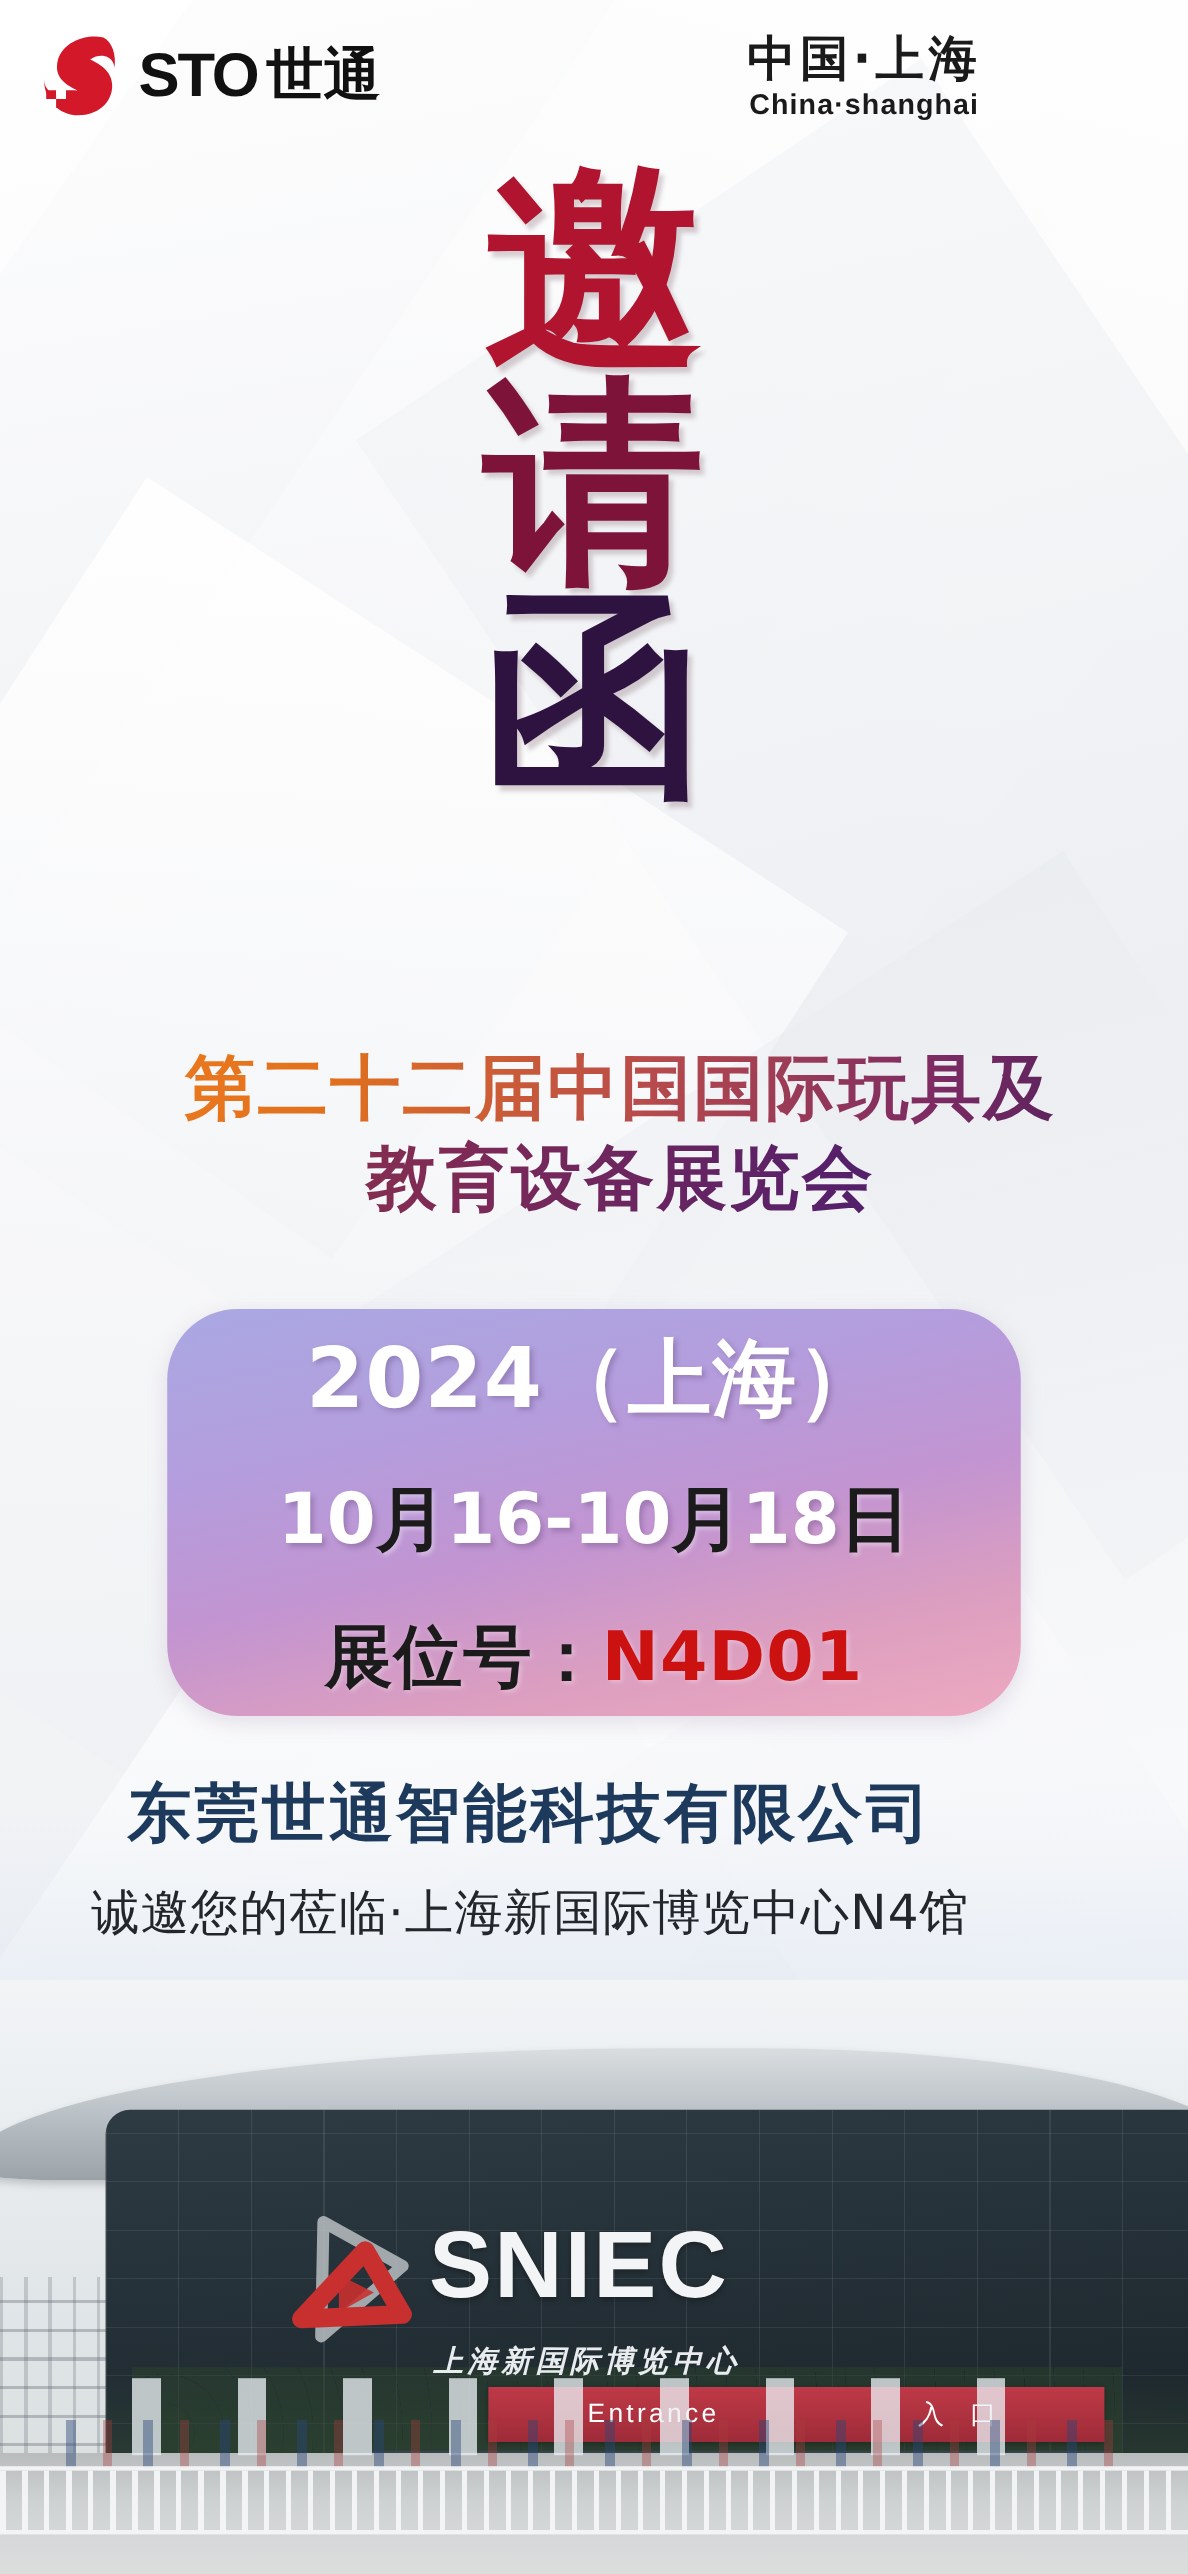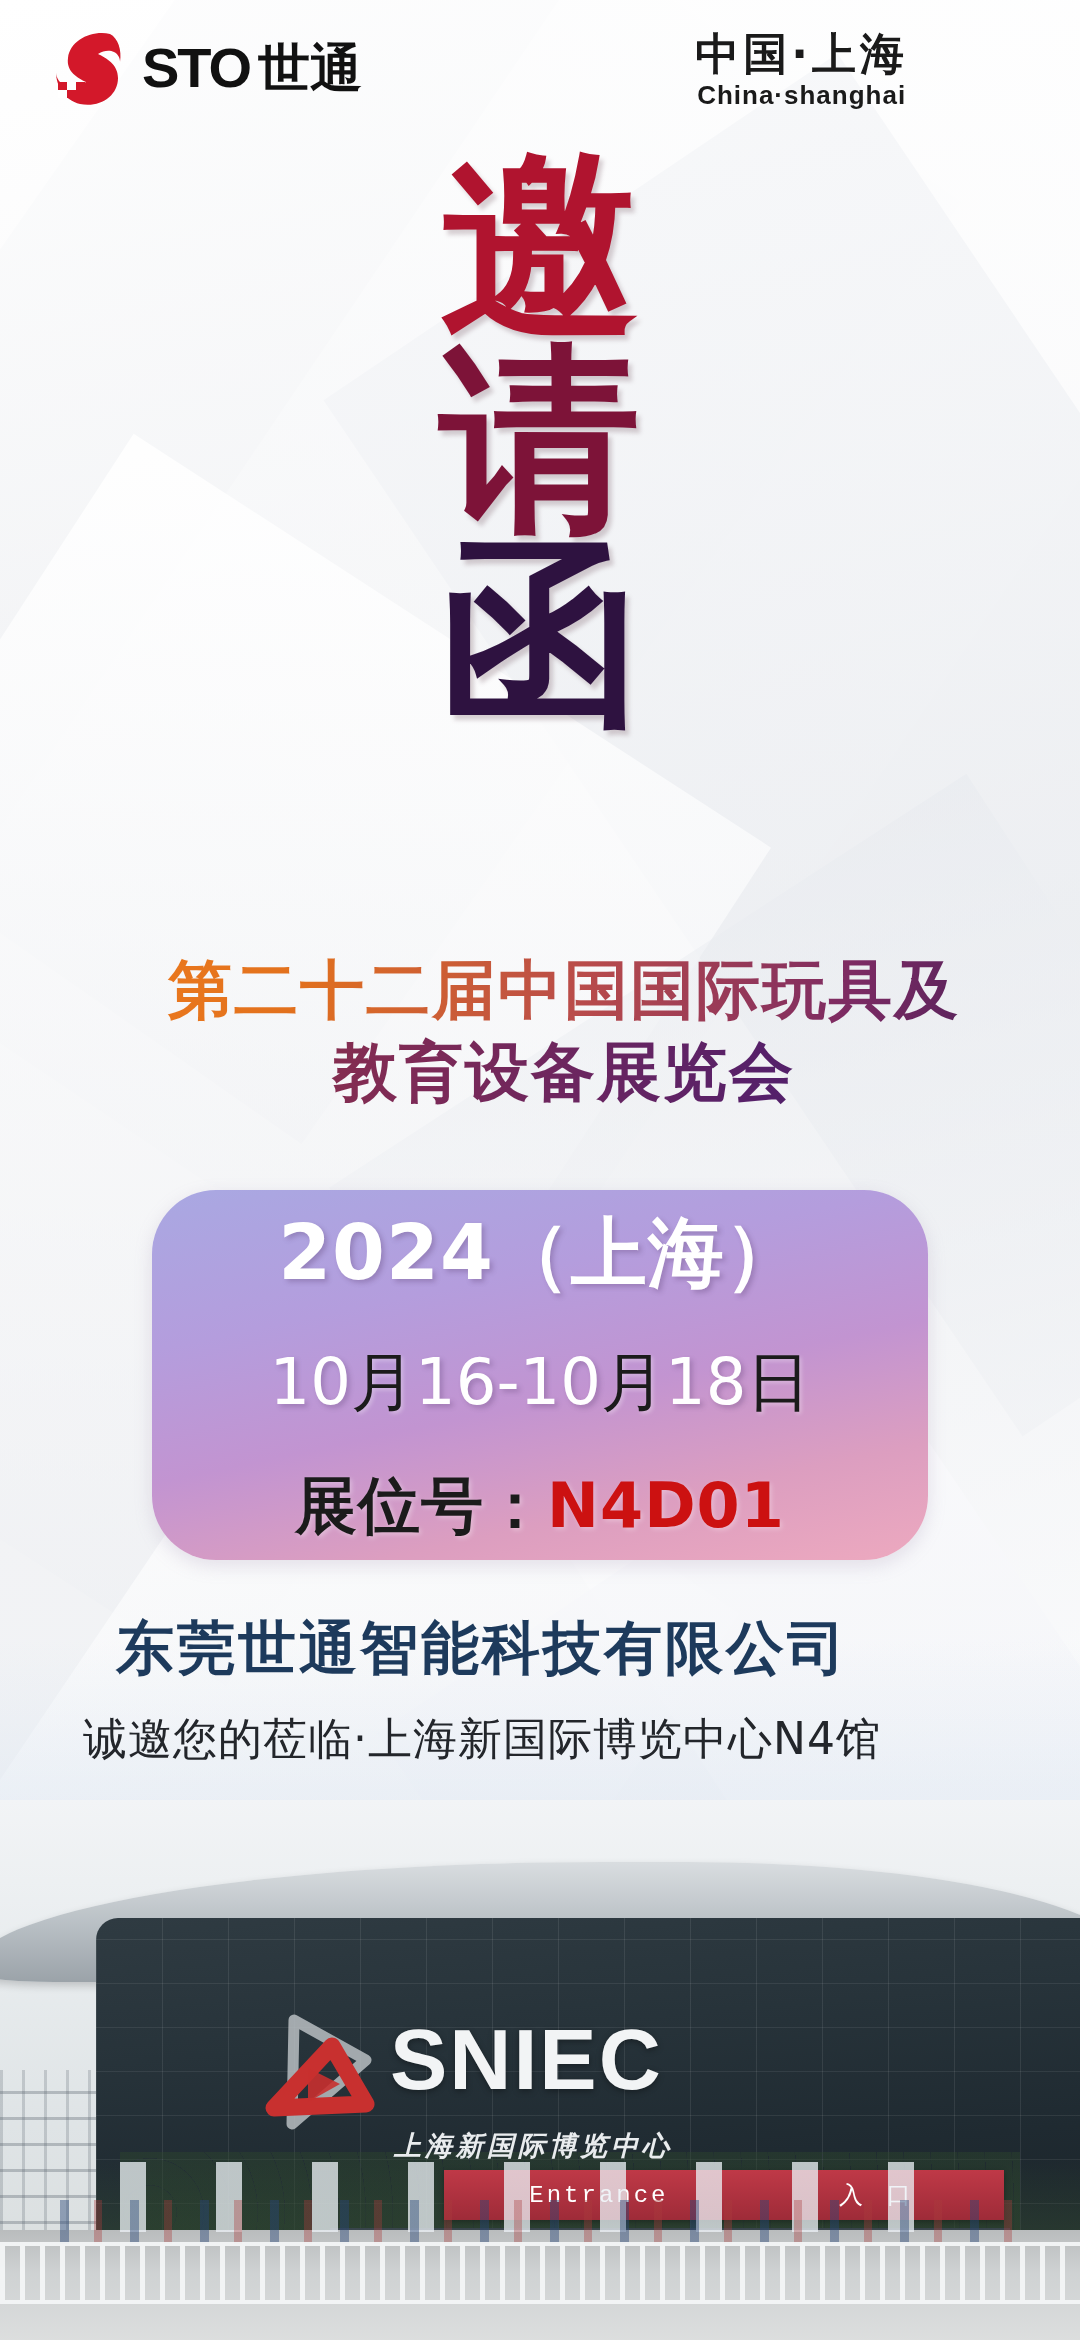--- a/index.html
+++ b/index.html
@@ -37,21 +37,21 @@
   .f6 { top:1400px; left:40px; width:520px; height:800px;
         background:linear-gradient(140deg,rgba(255,255,255,.85),rgba(233,236,241,.4));
         transform:rotate(34deg); }
   .f7 { top:1500px; left:520px; width:620px; height:700px;
         background:linear-gradient(210deg,rgba(250,250,252,.9),rgba(226,231,238,.5));
         transform:rotate(-34deg); }
   .f8 { top:1640px; left:-40px; width:1180px; height:240px;
         background:linear-gradient(180deg,rgba(255,255,255,0),rgba(214,226,240,.55)); }
 
   
-  .header { position:absolute; top:0; left:16px; width:948px; height:140px; z-index:6; }
+  .header { position:absolute; top:0; left:0; width:948px; height:140px; z-index:6; }
   .logo-wrap { position:absolute; left:36px; top:28px; display:flex; align-items:center; }
   .logo-mark { position:relative; width:82px; height:80px; flex:0 0 auto; }
   .logo-text { margin-left:8px; font-weight:bold; font-size:56px; letter-spacing:-2px;
                color:#111; line-height:1; white-space:nowrap;
                font-family:"Liberation Sans",sans-serif; }
   .logo-cn { font-size:52px; letter-spacing:0px; }
 
   .loc { position:absolute; right:56px; top:30px; text-align:center; }
   .loc-cn { font-size:44px; font-weight:700; color:#1a1a1a; letter-spacing:4px; line-height:1.08;
             font-family:"DejaVu Sans",sans-serif; }
@@ -90,21 +90,21 @@
     border-radius:64px;
     background:linear-gradient(168deg,#a9a8e2 0%,#b49ddd 30%,#c294d1 55%,#dc9ec0 78%,#eda9bf 100%);
     box-shadow:0 6px 18px rgba(150,130,170,.22);
     display:flex; flex-direction:column; align-items:center; justify-content:center;
     z-index:5;
     gap:28px;
   }
   .card-row { font-family:"DejaVu Sans","Liberation Sans",sans-serif; line-height:1.15; white-space:nowrap; }
   .row1 { font-size:76px; font-weight:700; color:#ffffff; letter-spacing:1px;
           text-shadow:3px 3px 5px rgba(90,60,110,.30); margin-bottom:22px; }
-  .row2 { font-size:64px; font-weight:400; color:#ffffff; letter-spacing:0px;
+  .row2 { font-size:64px; font-weight:700; color:#ffffff; letter-spacing:0px;
           text-shadow:3px 3px 5px rgba(90,60,110,.30); margin-bottom:22px; }
   .row2 .cn { color:#1b1b1b; text-shadow:2px 2px 4px rgba(255,255,255,.35); }
   .row3 { font-size:62px; font-weight:700; color:#1b1b1b; letter-spacing:1px;
           text-shadow:2px 2px 5px rgba(255,255,255,.35); }
   .row3 .booth { color:#cc1111; text-shadow:2px 2px 5px rgba(255,255,255,.30); }
 
   
   .company { position:absolute; top:1610px; left:0; width:964px; text-align:center; z-index:5; }
   .company-name { font-family:"DejaVu Sans","Liberation Sans",sans-serif;
                   font-size:58px; font-weight:700; color:#1d3a5c; letter-spacing:3px; }
@@ -141,21 +141,21 @@
                 font-family:"Liberation Sans",sans-serif; font-weight:700;
                 font-size:86px; color:#f2f4f5; letter-spacing:2px; line-height:1;
                 text-shadow:0 2px 6px rgba(0,0,0,.35); }
   .sniec-cn { position:absolute; left:394px; top:328px;
               font-family:"DejaVu Sans",sans-serif; font-weight:600;
               font-size:27px; color:#e9ecee; letter-spacing:4px;font-style:italic; }
   .entrance-bar { position:absolute; left:444px; top:370px; width:560px; height:50px;
                   background:linear-gradient(180deg,#bf3947,#9e2b38);
                   display:flex; align-items:center; justify-content:space-around;
                   box-shadow:0 2px 6px rgba(0,0,0,.3); }
-  .entrance-bar span { font-family:Liberation Mono, monospace; color:#fff;
+  .entrance-bar span { font-family:Liberation Sans, sans-serif; color:#fff;
                        font-size:24px; letter-spacing:3px; }
   .entrance-bar .cn { font-family:"DejaVu Sans",sans-serif; letter-spacing:8px; }
   .ground { position:absolute; left:0; bottom:0; width:1080px; height:110px;
             background:linear-gradient(180deg,#b9bcbd 0%,#cfd2d3 40%,#dcdede 100%); }
   .fence { position:absolute; left:0; bottom:36px; width:1080px; height:62px;
            background-image:repeating-linear-gradient(90deg,#f4f6f7 0 5px, transparent 5px 20px);
            border-top:4px solid #f4f6f7; border-bottom:4px solid #f4f6f7; opacity:.95; }
   .canopy { position:absolute; left:330px; top:428px; width:680px; height:86px;
             background:linear-gradient(180deg,#39454c,#222c32); }
   .canopy::before { content:""; position:absolute; inset:6px 10px;

